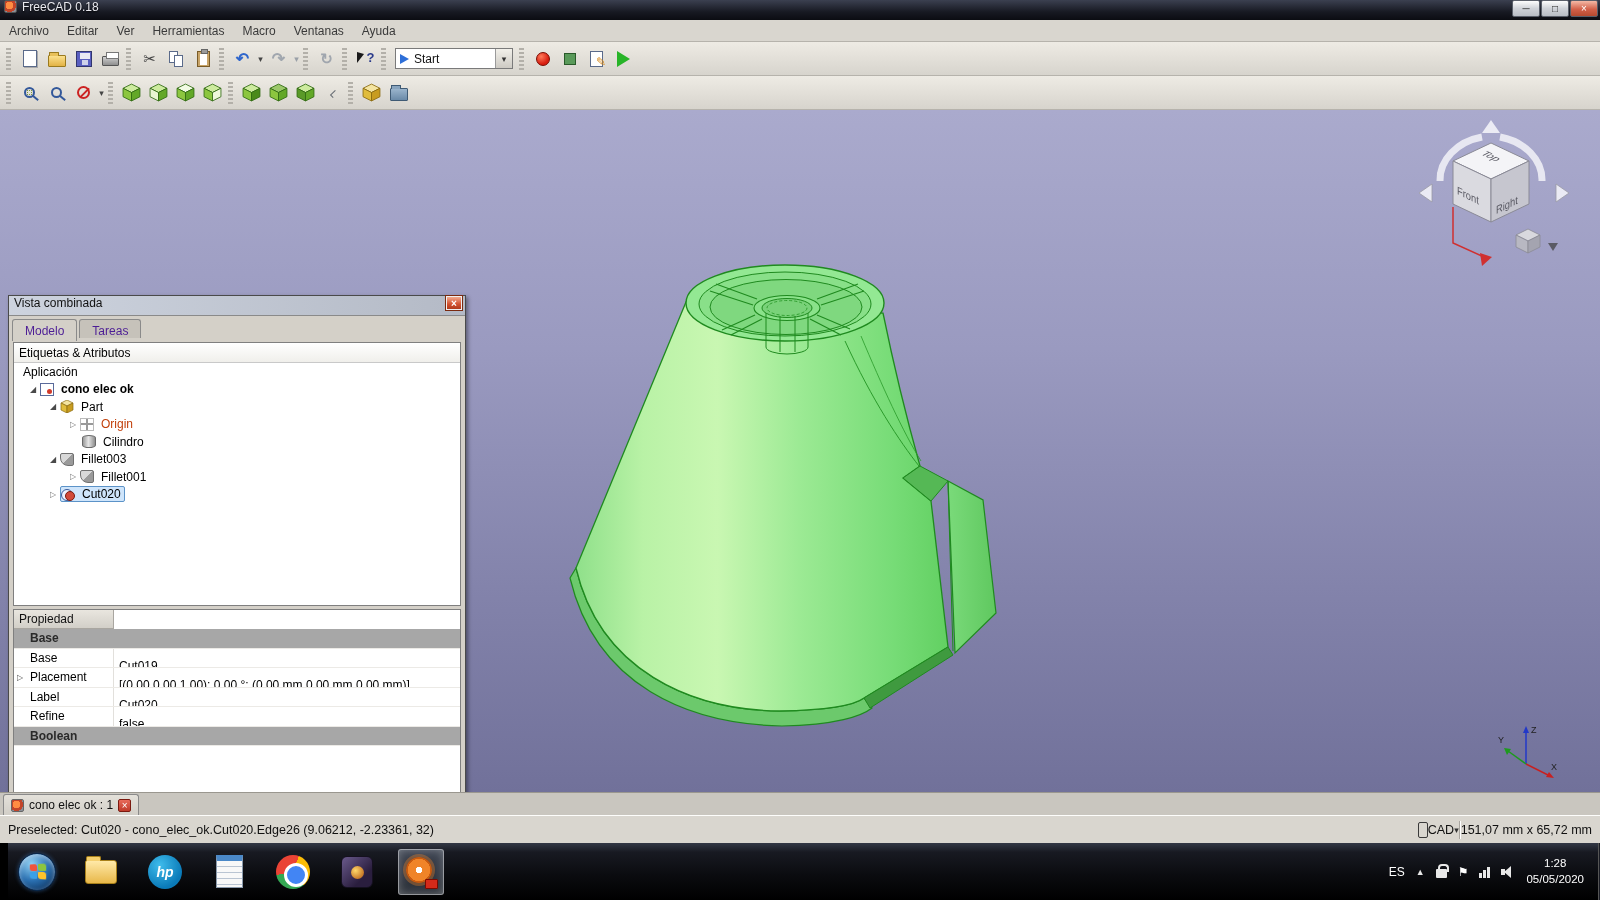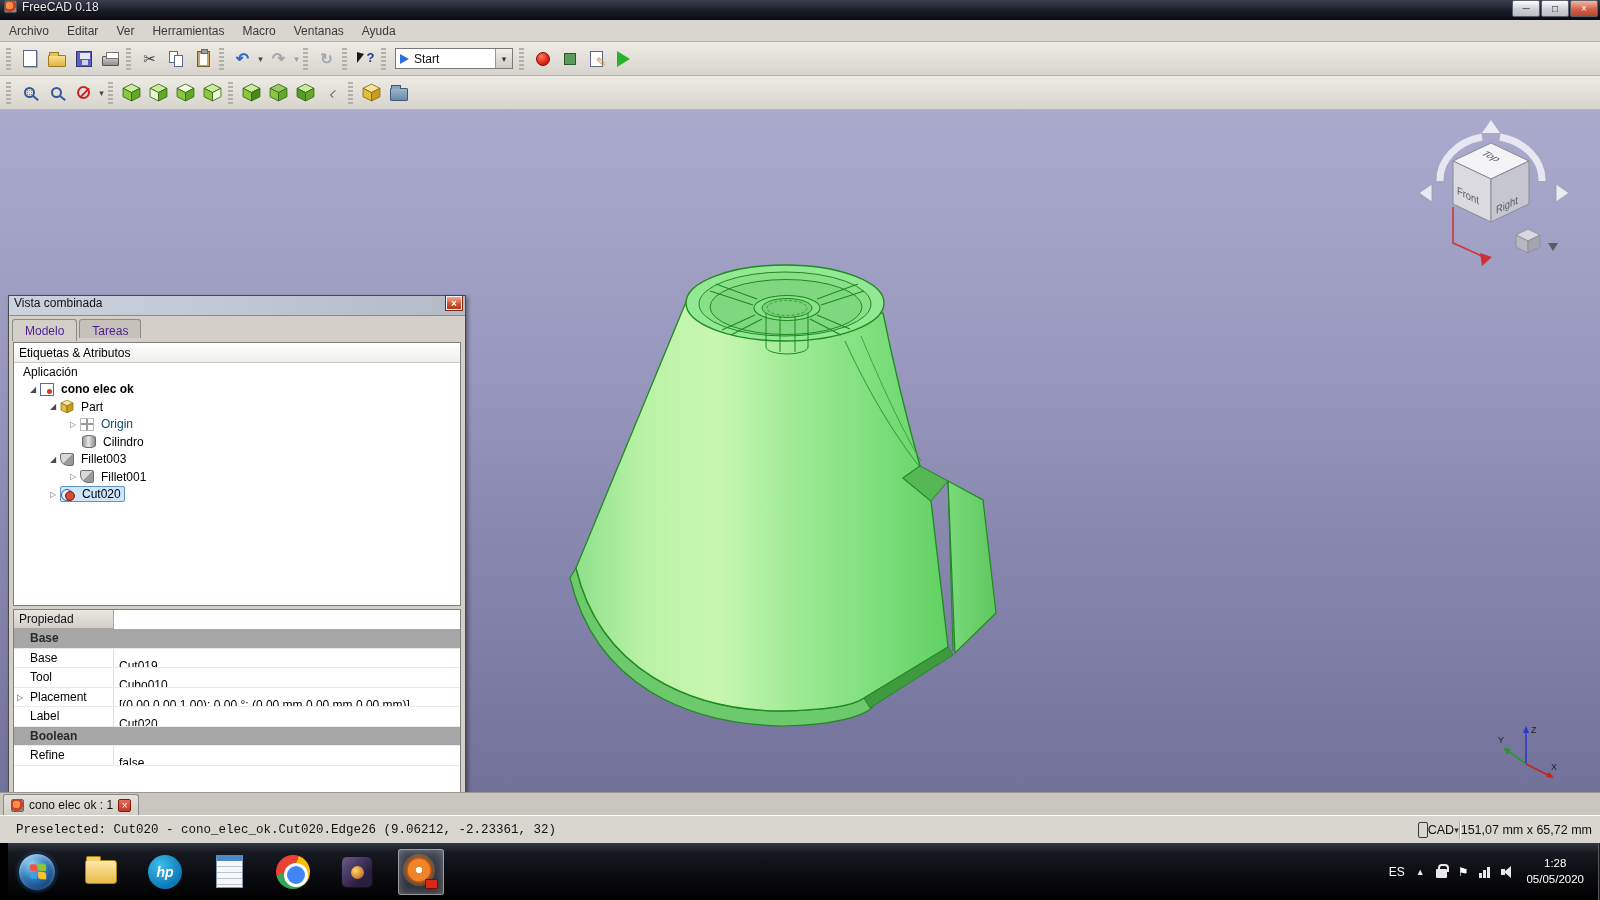--- a/index.html
+++ b/index.html
@@ -109,21 +109,21 @@
   .attr-header { height:20px; background:linear-gradient(#ffffff,#f0efeb); border-bottom:1px solid #c9c9c9;
     padding:3px 0 0 5px; color:#000; }
   .trow { height:17.5px; display:flex; align-items:center; white-space:nowrap; color:#000; }
   .texp { width:14px; text-align:center; font-size:8px; color:#4a4a4a; flex:0 0 14px; }
   .texp.hollow { color:#7a7a7a; }
   .tico { width:14px; height:13px; margin-right:4px; flex:0 0 14px; position:relative; }
   .tlabel { padding:0 3px; }
   .trow.sel .tlabel-wrap { background:#cfe5fb; border:1px solid #5c93c8; border-radius:2px; display:flex; align-items:center; }
   .tlabel-wrap { display:flex; align-items:center; }
   .bold { font-weight:bold; }
-  .grayed { color:#0c4a6e; }
+  .grayed { color:#c2410c; }
   
   .i-doc { background:#fff; border:1px solid #5a6a9a; }
   .i-doc:after { content:""; position:absolute; right:1px; bottom:1px; width:5px; height:5px; border-radius:50%; background:#d23a2a; }
   .i-origin { background:linear-gradient(90deg,transparent 5px,#999 5px 7px,transparent 7px),
               linear-gradient(0deg,transparent 5px,#999 5px 7px,transparent 7px); border:1px solid #bbb; }
   .i-cyl { width:10px !important; background:linear-gradient(90deg,#9a9a9a,#e6e6e6 45%,#8e8e8e); border:1px solid #6a6a6a;
     border-radius:50% / 22%; margin-left:2px; }
   .i-fillet { background:linear-gradient(135deg,#d8d8d8 50%,#9a9a9a 50%); border:1px solid #707070; border-radius:2px 2px 2px 8px; }
   .i-cut { border:none; }
   .i-cut:before { content:""; position:absolute; left:0; top:1px; width:10px; height:10px; border-radius:50%;
@@ -153,21 +153,21 @@
     border:1px solid #8a8a8a; border-bottom:none; height:21px; padding:0 7px; font-size:12px;
     border-radius:3px 3px 0 0; color:#111; }
   .dtab .fc-mini { width:13px; height:13px; border-radius:2px;
     background:radial-gradient(circle at 40% 40%, #ff8c42 0 40%, #c2452a 41% 70%, #8a8f98 71%); border:1px solid #666; }
   .dtab .tclose { width:13px; height:13px; background:linear-gradient(#e86a5a,#c03a2a); border:1px solid #7a1a10;
     color:#fff; font-size:10px; line-height:11px; text-align:center; border-radius:2px; }
 
   
   .statusbar { position:absolute; left:0; top:815px; width:1600px; height:28px; background:#d9d6cf;
     border-top:1px solid #fdfdfb; display:flex; align-items:center; font-size:12.5px; color:#111; }
-  .sb-msg { padding-left:16px;font-family:Liberation Mono, monospace; }
+  .sb-msg { padding-left:8px; }
   .sb-right { margin-left:auto; display:flex; align-items:center; padding-right:8px; }
   .phone-ic { width:10px; height:16px; border:1.5px solid #3a3a3a; border-radius:2px; }
   .sb-sep { width:2px; height:18px; border-left:1px solid #a9a6a0; border-right:1px solid #fff; }
   .sb-dd { font-size:9px; color:#333; }
 
   
   .taskbar { position:absolute; left:8px; top:843px; width:1600px; height:57px;
     background:linear-gradient(#333845 0%,#181a22 16%,#0b0c10 55%,#000 100%); display:flex; align-items:center; }
   .task-icons { display:flex; align-items:center; gap:18px; padding-left:6px; }
   .task-slot { width:46px; height:46px; display:flex; align-items:center; justify-content:center; border-radius:3px; }
@@ -544,37 +544,33 @@
         <div class="phcell c1">Propiedad</div>
       </div>
       <div class="prow group">
         <span class="gname">Base</span>
       </div>
       <div class="prow">
         <span class="pname">Base</span>
         <span class="pval">Cut019</span>
       </div>
       <div class="prow">
-        <span class="pname">Tool</span>
-        <span class="pval">Cubo010</span>
-      </div>
-      <div class="prow">
         <span class="pname"><span class="pexp">▷</span><span>Placement</span></span>
         <span class="pval">[(0,00 0,00 1,00); 0,00 °; (0,00 mm  0,00 mm  0,00 mm)]</span>
       </div>
       <div class="prow">
         <span class="pname">Label</span>
         <span class="pval">Cut020</span>
       </div>
-      <div class="prow group">
-        <span class="gname">Boolean</span>
-      </div>
       <div class="prow">
         <span class="pname">Refine</span>
         <span class="pval">false</span>
+      </div>
+      <div class="prow group">
+        <span class="gname">Boolean</span>
       </div>
     </div>
 
     <div class="btabs">
       <div class="btab">Vista</div>
       <div class="btab active">Datos</div>
     </div>
   </div>
 </div>
 

